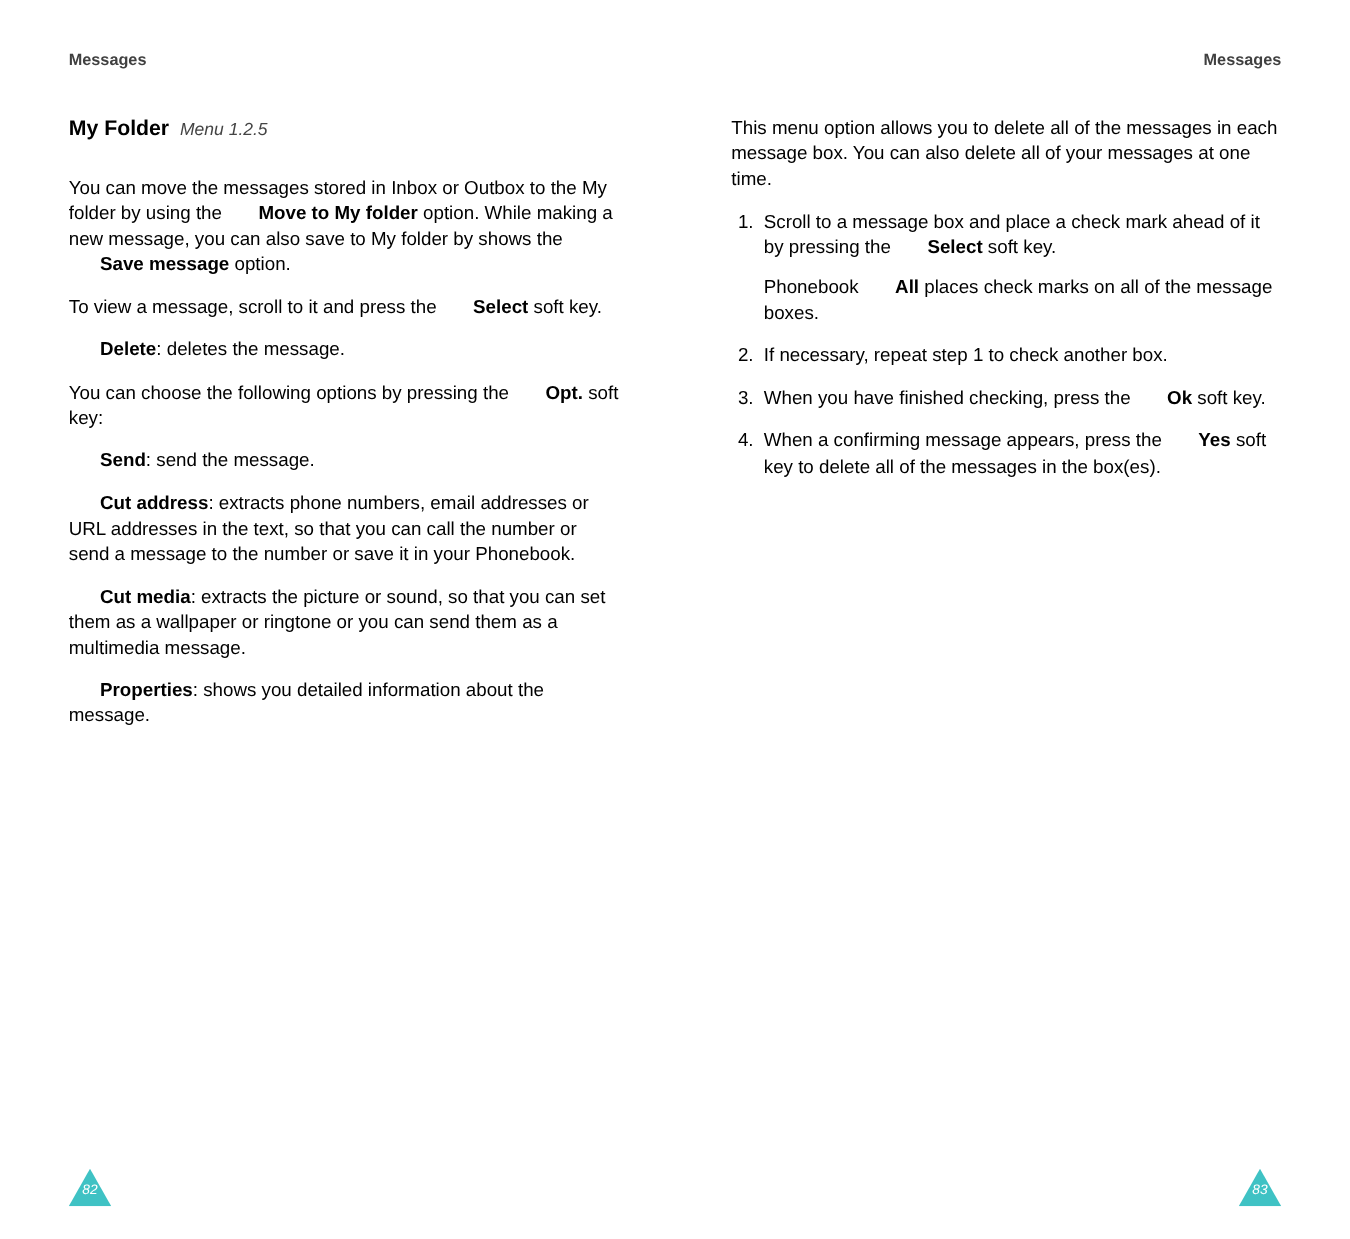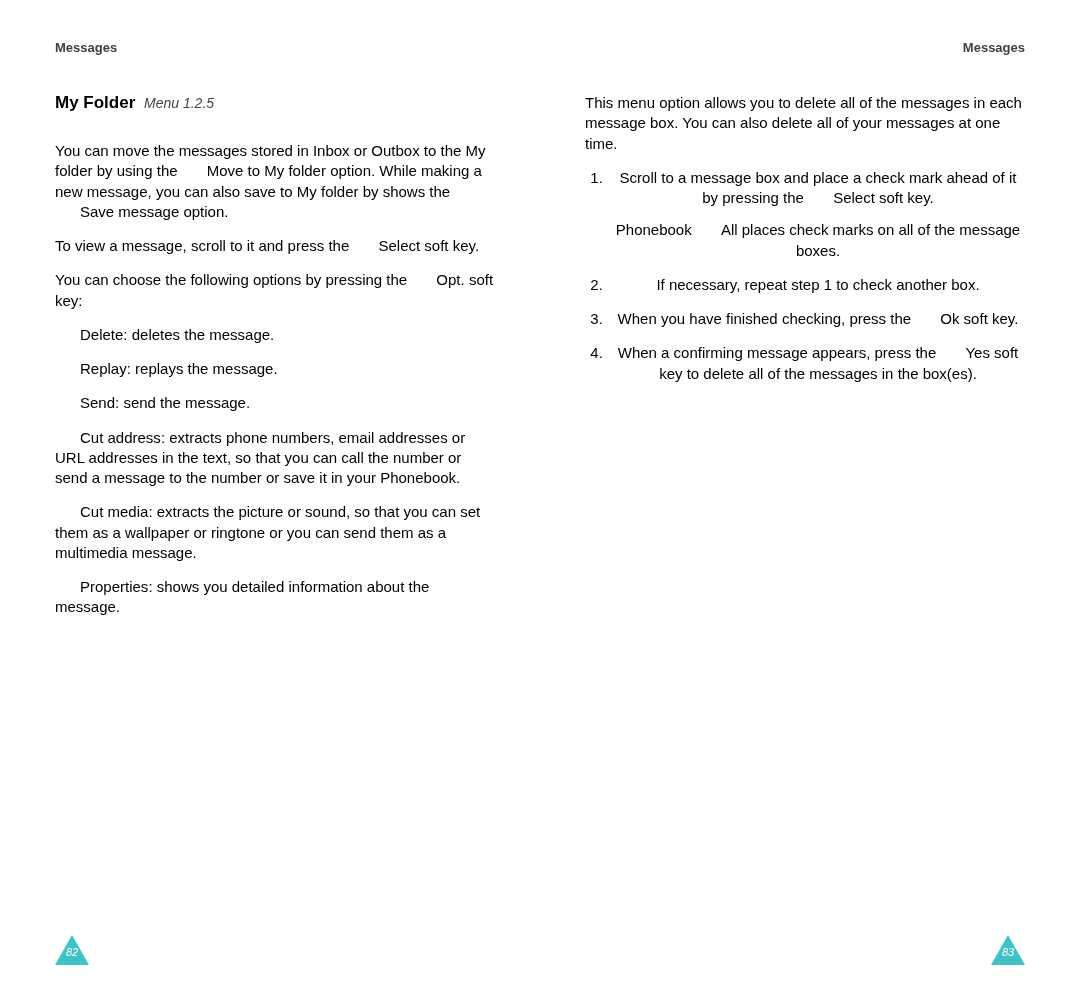--- a/index.html
+++ b/index.html
@@ -41,31 +41,30 @@
     font-style: italic;
     font-size: 14px;
     color: #444;
     margin-left: 4px;
   }
   .body-text p {
     font-size: 15px;
     line-height: 1.35;
     margin: 0 0 14px 0;
   }
-  .body-text b { font-weight: normal; padding-left: 25px; }
+  .body-text b { font-weight: bold; padding-left: 25px; }
   ol.steps {
     font-size: 15px;
     line-height: 1.35;
     padding-left: 22px;
     margin: 0;
   }
   ol.steps li {
     margin-bottom: 14px;
     padding-left: 4px;
-    text-align: center;
   }
   ol.steps li p {
     margin: 12px 0 0 0;
   }
   .footer {
     position: absolute;
     bottom: 26px;
     width: 1080px;
     left: 0;
     box-sizing: border-box;
@@ -103,25 +102,24 @@
       <span class="menu-tag">Menu 1.2.5</span>
     </div>
 
     <div class="body-text">
       <p>
         <span>You can move the messages stored in Inbox or Outbox to the My folder by using the </span><b>Move to My folder</b><span> option. While making a new message, you can also save to My folder by shows the </span><b>Save message</b><span> option.</span>
       </p>
       <p>
         <span>To view a message, scroll to it and press the </span><b>Select</b><span> soft key.</span>
       </p>
+      <p><b>Delete</b><span>: deletes the message.</span></p>
       <p>
         <span>You can choose the following options by pressing the </span><b>Opt.</b><span> soft key:</span>
       </p>
-      <p><b>Delete</b><span>: deletes the message.</span></p>
-      <p><b>Replay</b><span>: replays the message.</span></p>
       <p><b>Send</b><span>: send the message.</span></p>
       <p><b>Cut address</b><span>: extracts phone numbers, email addresses or URL addresses in the text, so that you can call the number or send a message to the number or save it in your Phonebook.</span></p>
       <p><b>Cut media</b><span>: extracts the picture or sound, so that you can set them as a wallpaper or ringtone or you can send them as a multimedia message.</span></p>
       <p><b>Properties</b><span>: shows you detailed information about the message.</span></p>
     </div>
   </div>
 
   <div class="page right">
     <div class="running-header">Messages</div>
 

